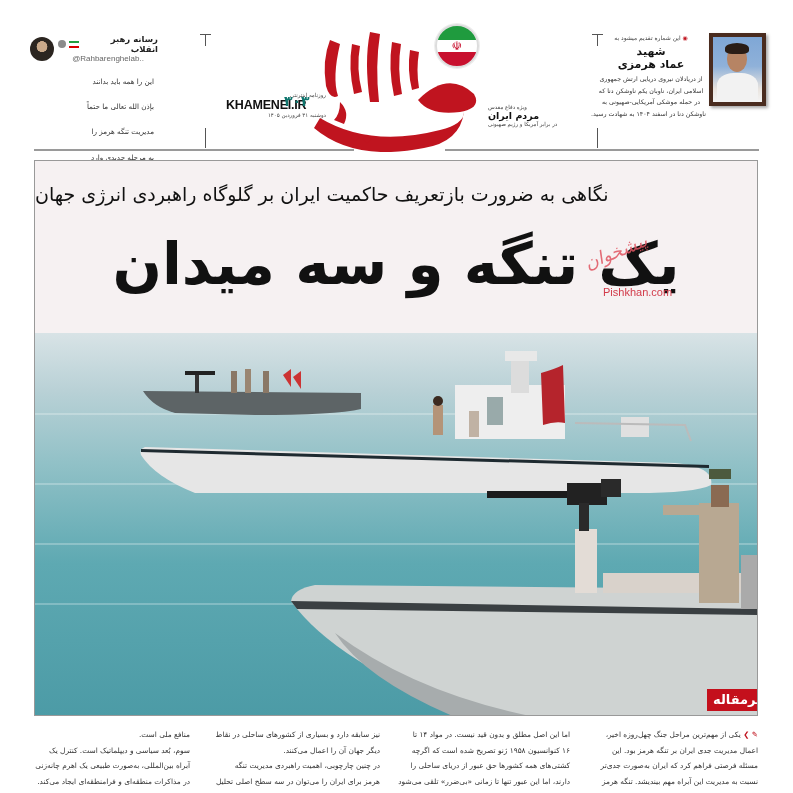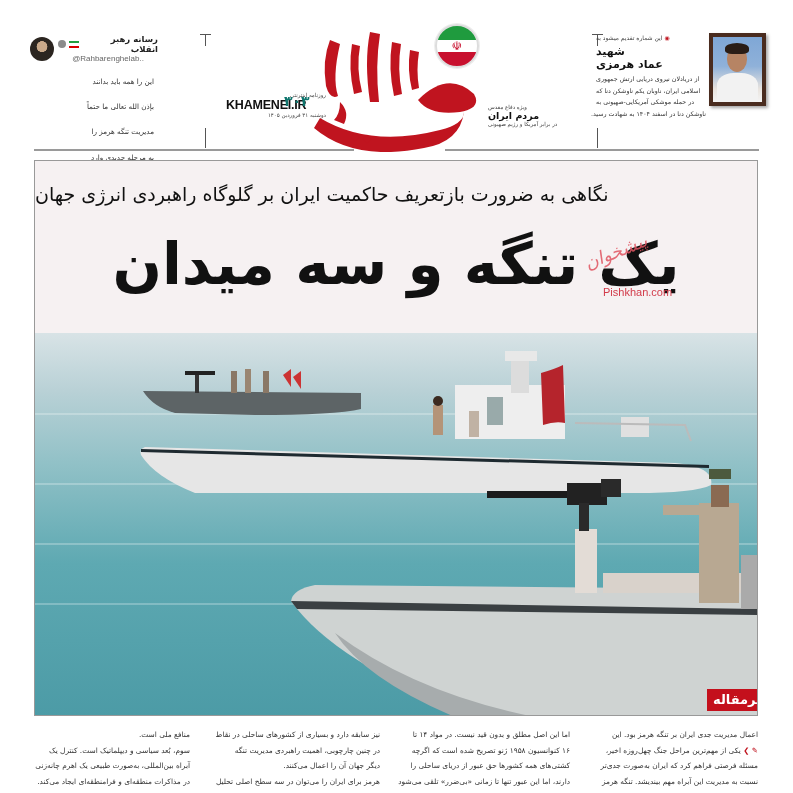--- a/index.html
+++ b/index.html
@@ -36,21 +36,21 @@
     .pub-left .small { font-size: 5.5px; color: #444; }
     .pub-left .site { font-family: "Liberation Sans", sans-serif; font-weight: bold; font-size: 12.5px; color: #111; direction: ltr; text-align: left; letter-spacing: -0.2px; }
     .pub-left .date { font-size: 5.5px; color: #444; }
 
     .pub-right { position: absolute; left: 488px; top: 88px; width: 90px; text-align: left; direction: rtl; margin-top: 16px; }
     .pub-right .small { font-size: 5.5px; color: #444; text-align: left; }
     .pub-right .big { font-size: 9.5px; font-weight: bold; color: #111; text-align: left; }
     .pub-right .sub { font-size: 5.5px; color: #444; text-align: left; }
 
     
-    .martyr { position: absolute; left: 596px; top: 34px; width: 110px; direction: rtl; text-align: left; }
+    .martyr { position: absolute; left: 596px; top: 34px; width: 110px; direction: rtl; text-align: center; }
     .martyr .dedic { font-size: 6px; color: #444; white-space: nowrap; }
     .martyr .dedic .pin { color: #c0141f; }
     .martyr .title1 { font-size: 11px; font-weight: bold; color: #111; margin-top: 4px; }
     .martyr .title2 { font-size: 11px; font-weight: bold; color: #111; }
     .martyr .bio { font-size: 6.3px; line-height: 11.5px; color: #333; margin-top: 2px; }
     .martyr .bio div { white-space: nowrap; }
     .portrait { position: absolute; left: 709px; top: 33px; width: 57px; height: 73px; background: #4a2c1f; padding: 4px; box-shadow: 2px 2px 3px rgba(0,0,0,0.35); }
     .portrait-inner { width: 100%; height: 100%; background: linear-gradient(180deg, #7fa7d6 0%, #8fb1d9 45%, #e9e4df 80%, #f4f4f4 100%); position: relative; overflow: hidden; }
     .portrait-face { position: absolute; left: 14px; top: 10px; width: 20px; height: 25px; border-radius: 45% 45% 50% 50%; background: #b68464; }
     .portrait-hair { position: absolute; left: 12px; top: 6px; width: 24px; height: 11px; border-radius: 50% 50% 30% 30%; background: #2a1d16; }
@@ -230,35 +230,35 @@
       <rect x="628" y="172" width="40" height="10" fill="#b8a892"></rect>
       <rect x="706" y="222" width="18" height="54" fill="#aaa"></rect>
     </svg>
   </div>
 
   <div class="editorial-tag">سرمقاله</div>
 </div>
 
 <div class="columns">
   <div class="col col-1">
+    <div><span class="icon-lead">✎ ❯ </span><span>یکی از مهم‌ترین مراحل جنگ چهل‌روزه اخیر،</span></div>
     <div>اعمال مدیریت جدی ایران بر تنگه هرمز بود. این</div>
-    <div><span class="icon-lead">✎ ❯ </span><span>یکی از مهم‌ترین مراحل جنگ چهل‌روزه اخیر،</span></div>
     <div>مسئله فرصتی فراهم کرد که ایران به‌صورت جدی‌تر</div>
     <div>نسبت به مدیریت این آبراه مهم بیندیشد. تنگه هرمز</div>
   </div>
   <div class="col col-2">
     <div>اما این اصل مطلق و بدون قید نیست. در مواد ۱۴ تا</div>
     <div>۱۶ کنوانسیون ۱۹۵۸ ژنو تصریح شده است که اگرچه</div>
     <div>کشتی‌های همه کشورها حق عبور از دریای ساحلی را</div>
     <div>دارند، اما این عبور تنها تا زمانی «بی‌ضرر» تلقی می‌شود</div>
   </div>
   <div class="col col-3">
     <div>نیز سابقه دارد و بسیاری از کشورهای ساحلی در نقاط</div>
+    <div>دیگر جهان آن را اعمال می‌کنند.</div>
     <div>در چنین چارچوبی، اهمیت راهبردی مدیریت تنگه</div>
-    <div>دیگر جهان آن را اعمال می‌کنند.</div>
     <div>هرمز برای ایران را می‌توان در سه سطح اصلی تحلیل</div>
   </div>
   <div class="col col-4">
     <div>منافع ملی است.</div>
     <div>سوم، بُعد سیاسی و دیپلماتیک است. کنترل یک</div>
     <div>آبراه بین‌المللی، به‌صورت طبیعی یک اهرم چانه‌زنی</div>
     <div>در مذاکرات منطقه‌ای و فرامنطقه‌ای ایجاد می‌کند.</div>
   </div>
 </div>
 

